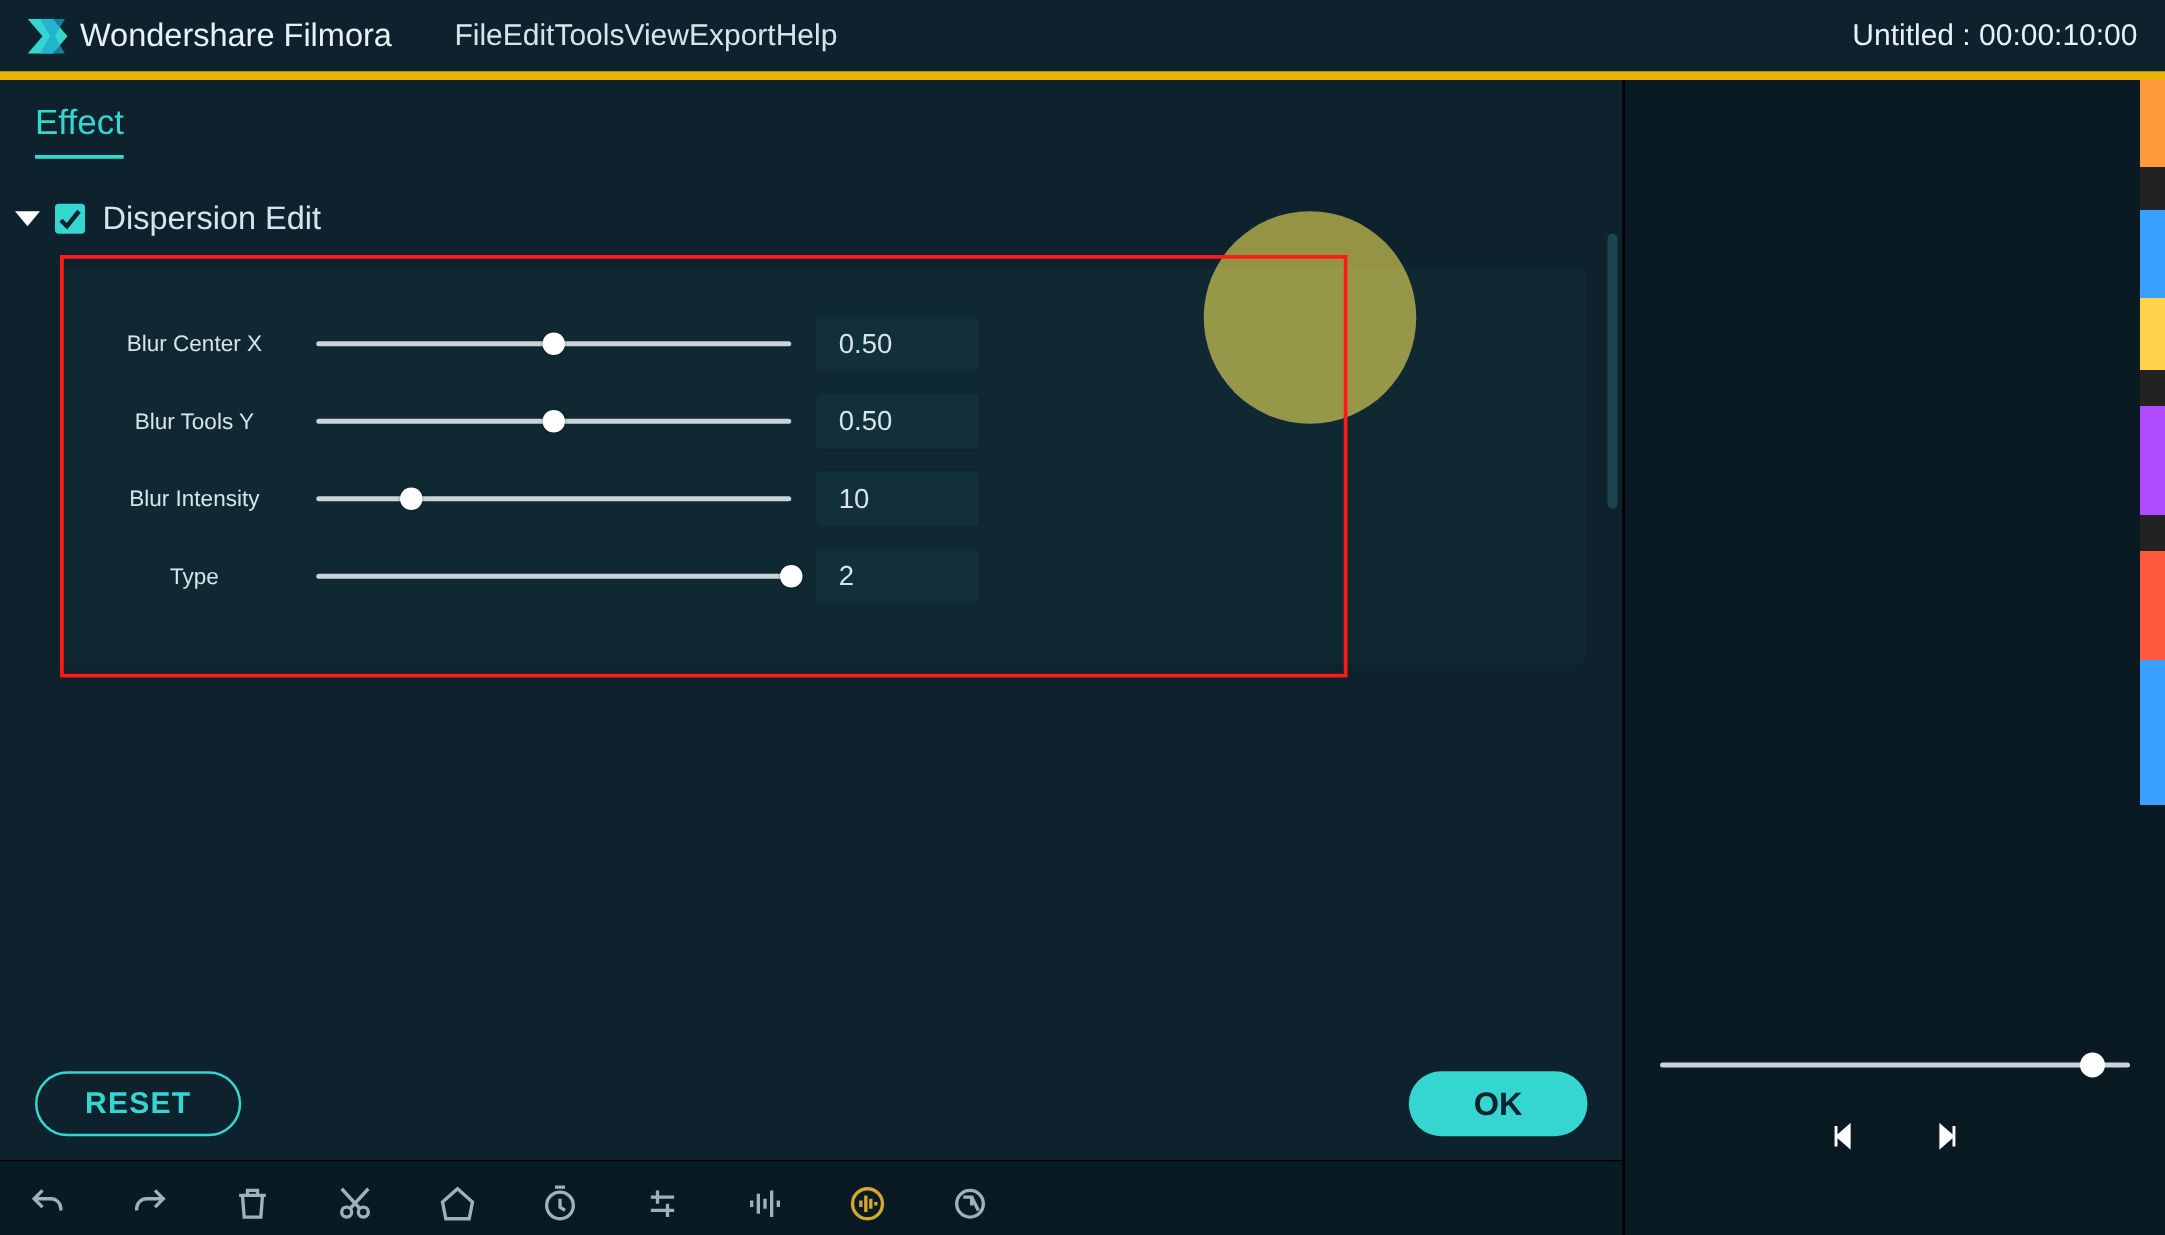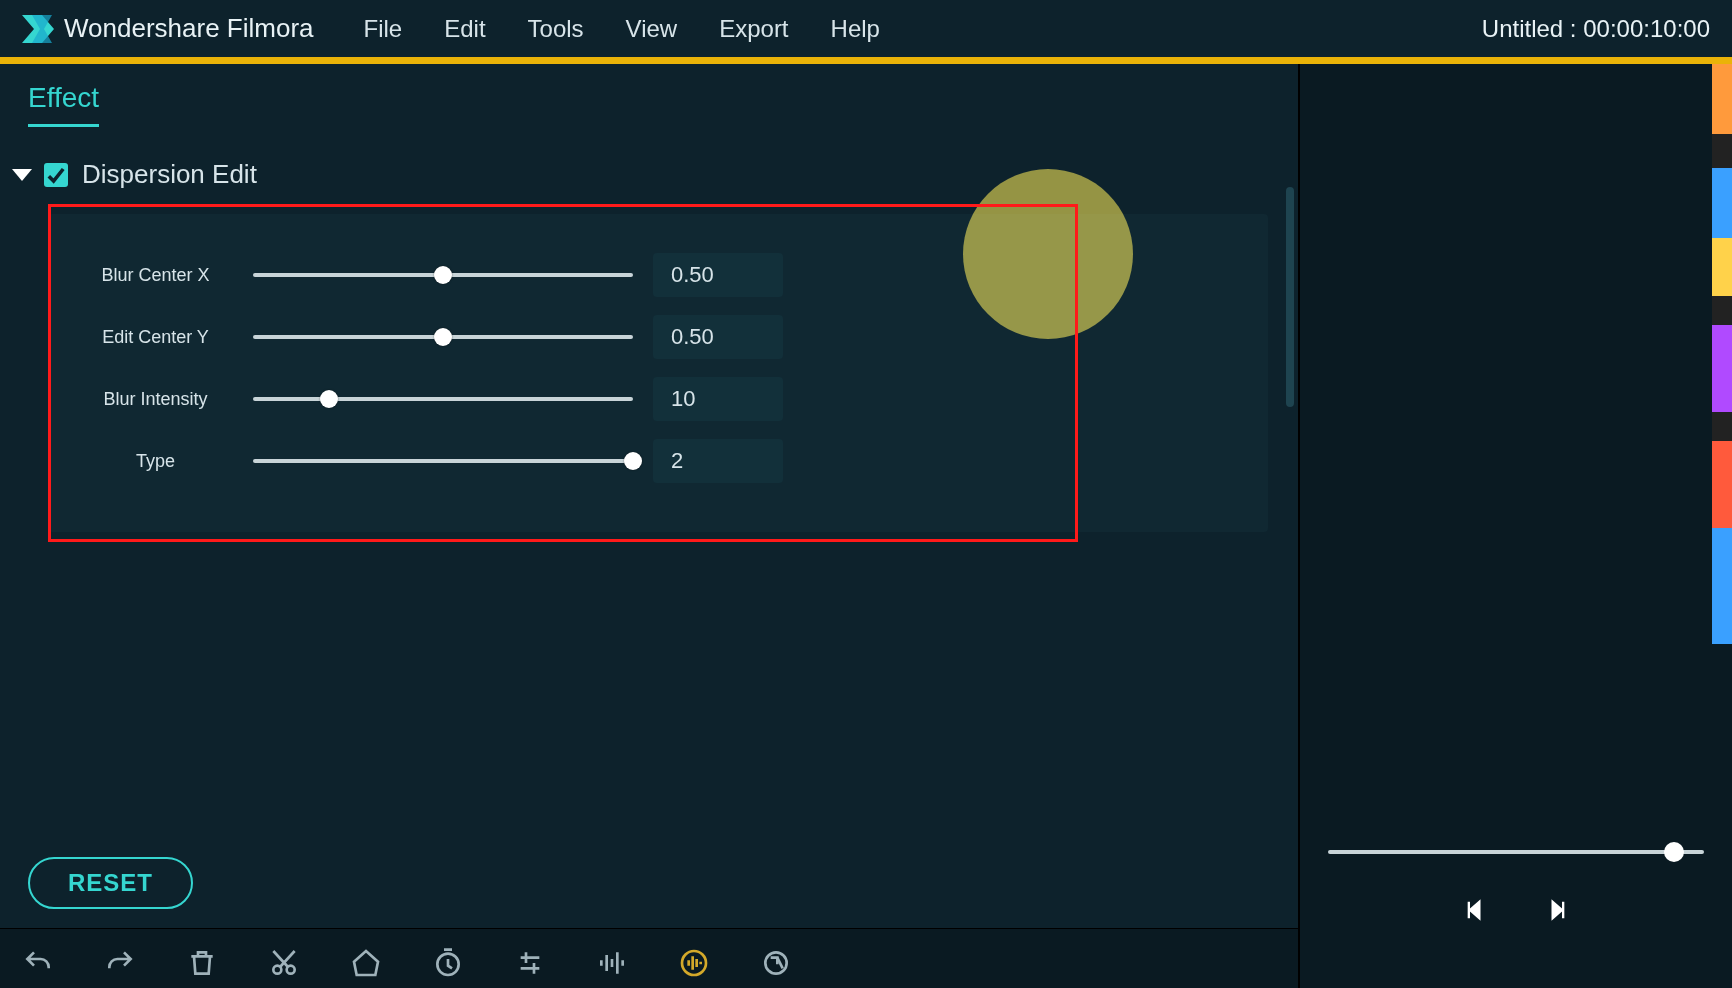--- a/index.html
+++ b/index.html
@@ -17,21 +17,21 @@
     --ok-bg:#35d6d0;
     --ok-text:#0d222c;
   }
   html,body{margin:0;padding:0;width:1732px;height:988px;background:#05141b;font-family:"Segoe UI",Arial,sans-serif;color:var(--text);overflow:hidden;}
   *{box-sizing:border-box;}
 
   
   .menubar{height:64px;width:100%;display:flex;align-items:center;background:var(--bg);padding:0 22px;border-bottom:7px solid #eab308;}
   .logo-icon{width:32px;height:28px;margin-right:10px;}
   .app-title{font-size:26px;font-weight:500;color:#e8f2f5;margin-right:50px;white-space:nowrap;}
-  .menu-items{display:flex;gap:42px;}
+  .menu-items{display:flex;}
   .menu-item{font-size:24px;color:var(--text);cursor:default;}
   .project-title{margin-left:auto;font-size:24px;color:#e8f2f5;white-space:nowrap;}
 
   
   .body{display:flex;height:calc(988px - 56px);width:100%;}
   .left-pane{flex:0 0 1298px;display:flex;flex-direction:column;background:var(--bg);position:relative;}
   .right-pane{flex:1;background:var(--bg-dark);position:relative;border-left:2px solid #000;}
 
   
   .tab-row{padding:18px 0 0 28px;}
@@ -129,21 +129,21 @@
 
           <div class="param-row">
             <span class="param-label">Blur Center X</span>
             <div class="slider">
                 <div class="slider-track"></div>
                 <div class="slider-thumb" style="left:50%"></div>
               </div>
             <div class="param-value">0.50</div>
           </div>
           <div class="param-row">
-            <span class="param-label">Edit Center Y</span>
+            <span class="param-label">Blur Tools Y</span>
             <div class="slider">
                 <div class="slider-track"></div>
                 <div class="slider-thumb" style="left:50%"></div>
               </div>
             <div class="param-value">0.50</div>
           </div>
           <div class="param-row">
             <span class="param-label">Blur Intensity</span>
             <div class="slider">
                 <div class="slider-track"></div>
@@ -159,20 +159,21 @@
               </div>
             <div class="param-value">2</div>
           </div>
         </div>
       </div>
       <div class="vscroll"></div>
     </div>
 
     <div class="action-row">
       <button class="btn-reset">RESET</button>
+      <button class="btn-ok">OK</button>
     </div>
 
     <div class="toolbar">
       <span class="tb-icon">
           <svg viewBox="0 0 24 24">
             <path d="M9 14l-5-5 5-5M4 9h10a6 6 0 016 6v1"></path>
           </svg>
         </span>
       <span class="tb-icon">
           <svg viewBox="0 0 24 24">

